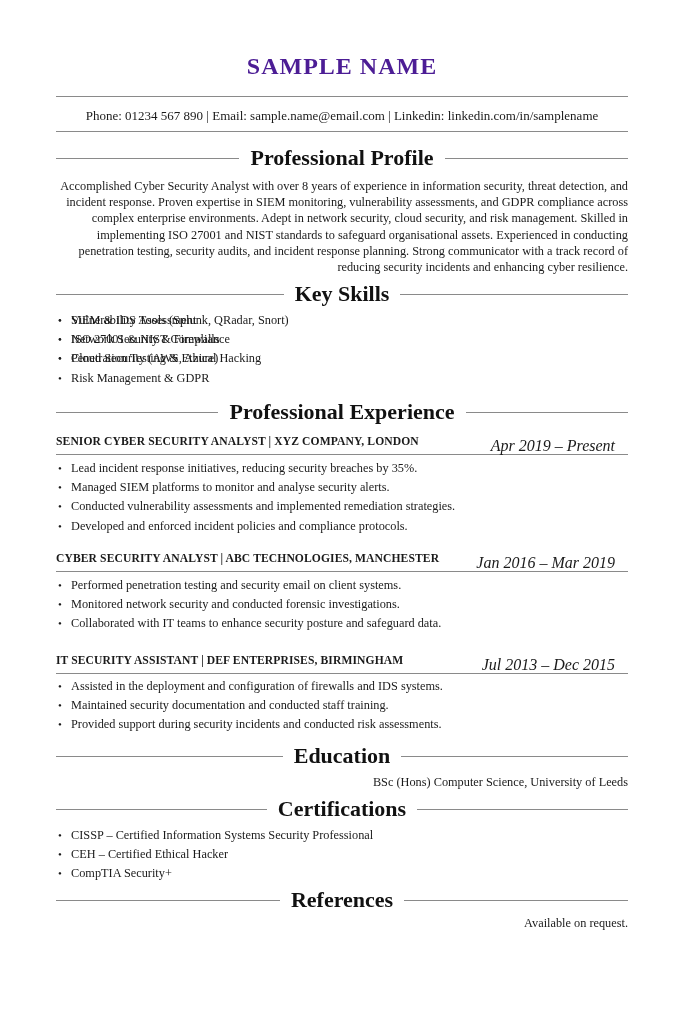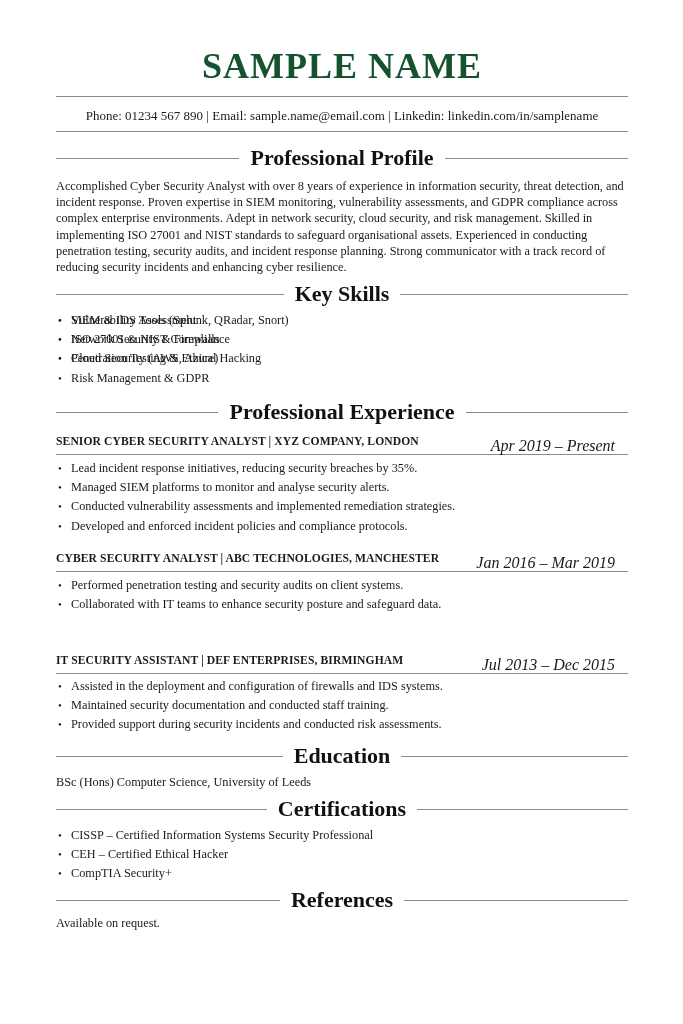--- a/index.html
+++ b/index.html
@@ -5,41 +5,41 @@
   html, body { margin: 0; padding: 0; background: #ffffff; }
   body {
     width: 683px; height: 1024px; overflow: hidden; position: relative;
     font-family: "Liberation Serif", "DejaVu Serif", serif;
     color: #1a1a1a;
   }
   .page { position: absolute; left: 56px; top: 0; width: 572px; }
 
   .name {
     position: absolute; top: 46px; left: 0; width: 572px;
-    text-align: center; font-size: 36px; font-weight: bold; letter-spacing: 1px;
-    color: #14532d; line-height: 40px;
+    text-align: center; font-size: 24px; font-weight: bold; letter-spacing: 1px;
+    color: #4c1d95; line-height: 40px;
   }
   .hr { position: absolute; left: 0; width: 572px; height: 0; border-top: 1.5px solid #8a8a8a; }
   .contact {
     position: absolute; top: 107px; left: 0; width: 572px; text-align: center;
     font-size: 13px; line-height: 18px; color: #1a1a1a;
   }
 
   .section-head {
     position: absolute; left: 0; width: 572px; height: 22px;
     display: flex; align-items: center;
   }
   .section-head .line { flex: 1; border-top: 1.5px solid #8a8a8a; height: 0; }
   .section-head .title {
     padding: 0 11px; font-size: 22px; font-weight: bold; color: #111; white-space: nowrap;
   }
 
   .para {
     position: absolute; left: 0; width: 572px;
-    font-size: 12.3px; line-height: 16.2px; color: #1a1a1a;
+    font-size: 12.3px; line-height: 16.2px; color: #1a1a1a; text-align: right;
   }
 
   ul.bullets { list-style: none; margin: 0; padding: 0; position: absolute; left: 0; }
   ul.bullets li {
     position: relative; padding-left: 15px; font-size: 12.3px; line-height: 19.2px; color: #1a1a1a; white-space: nowrap;
   }
   ul.bullets li::before {
     content: "•"; position: absolute; left: 2px; top: 0; font-size: 11px;
   }
 
@@ -105,21 +105,22 @@
     <li>Managed SIEM platforms to monitor and analyse security alerts.</li>
     <li>Conducted vulnerability assessments and implemented remediation strategies.</li>
     <li>Developed and enforced incident policies and compliance protocols.</li>
   </ul>
 
   <div class="job-head" style="top:551px">
     <span class="role">CYBER SECURITY ANALYST  |  ABC TECHNOLOGIES, MANCHESTER</span>
     <span class="dates">Jan 2016 – Mar 2019</span>
   </div>
   <ul class="bullets" style="top:576px">
-    <li>Performed penetration testing and security audits on client systems.</li>
+    <li>Performed penetration testing and security email on client systems.</li>
+    <li>Monitored network security and conducted forensic investigations.</li>
     <li>Collaborated with IT teams to enhance security posture and safeguard data.</li>
   </ul>
 
   <div class="job-head" style="top:653px">
     <span class="role">IT SECURITY ASSISTANT  |  DEF ENTERPRISES, BIRMINGHAM</span>
     <span class="dates">Jul 2013 – Dec 2015</span>
   </div>
   <ul class="bullets" style="top:677px">
     <li>Assisted in the deployment and configuration of firewalls and IDS systems.</li>
     <li>Maintained security documentation and conducted staff training.</li>

